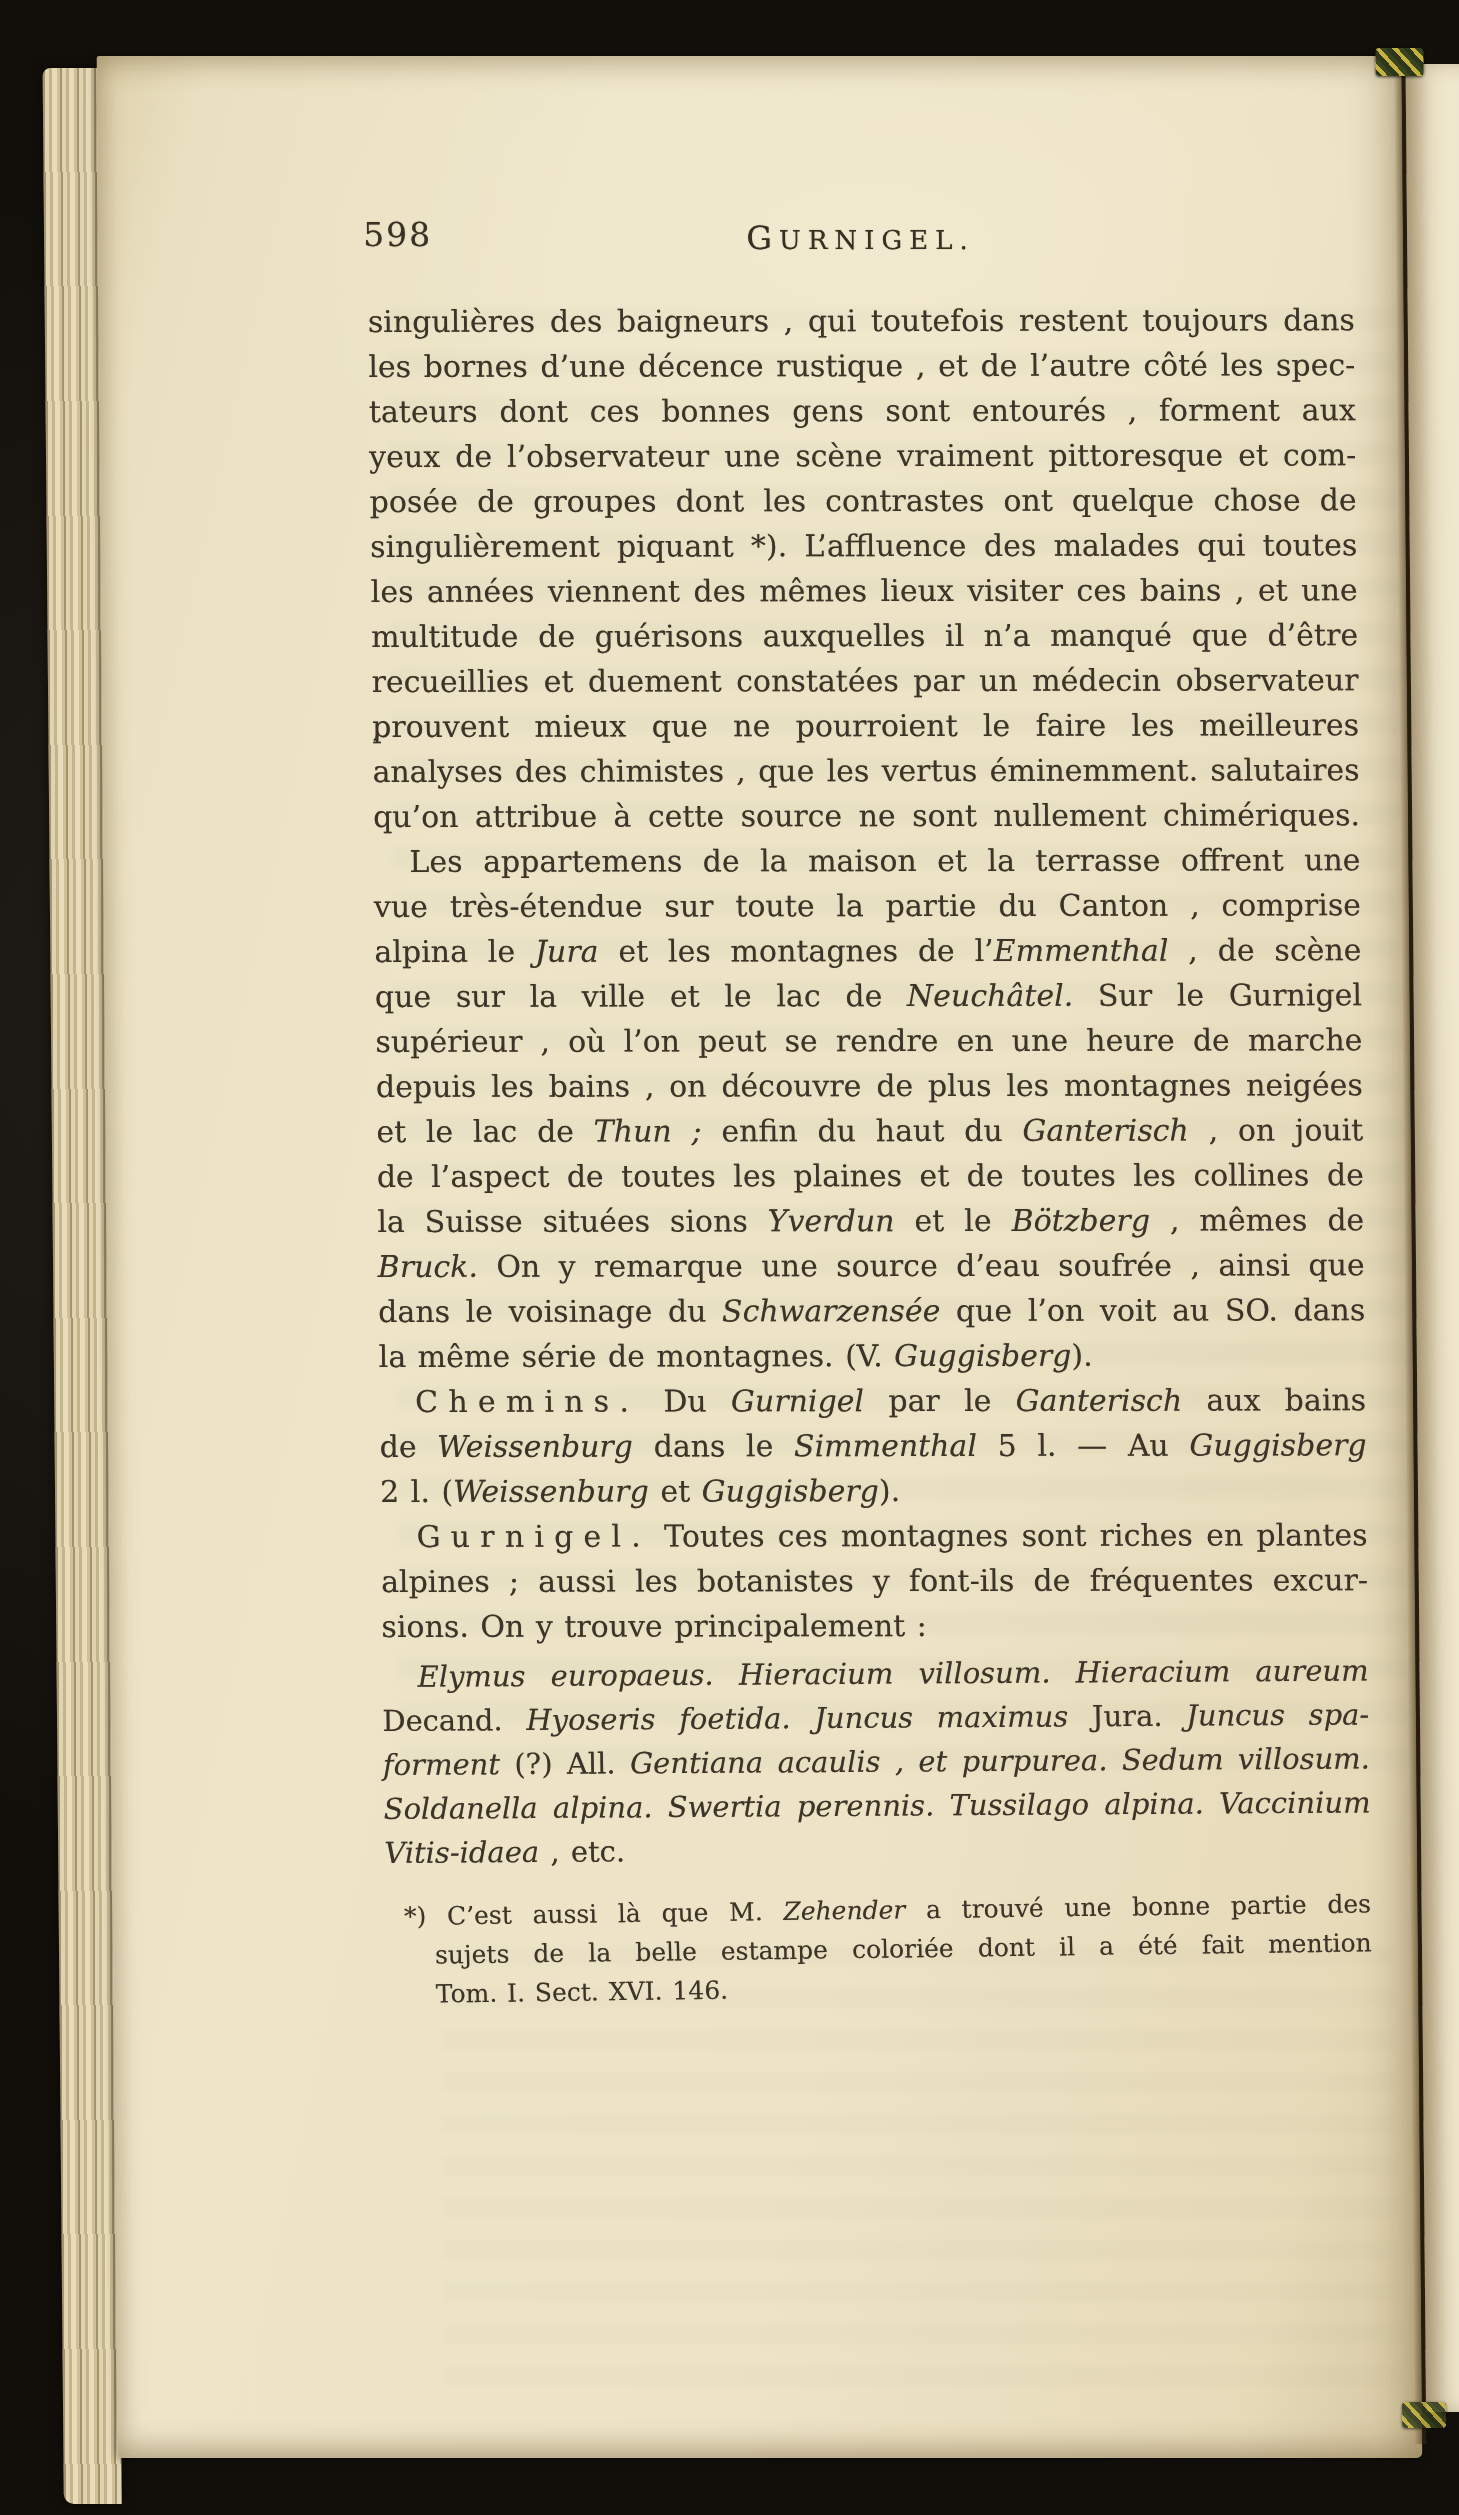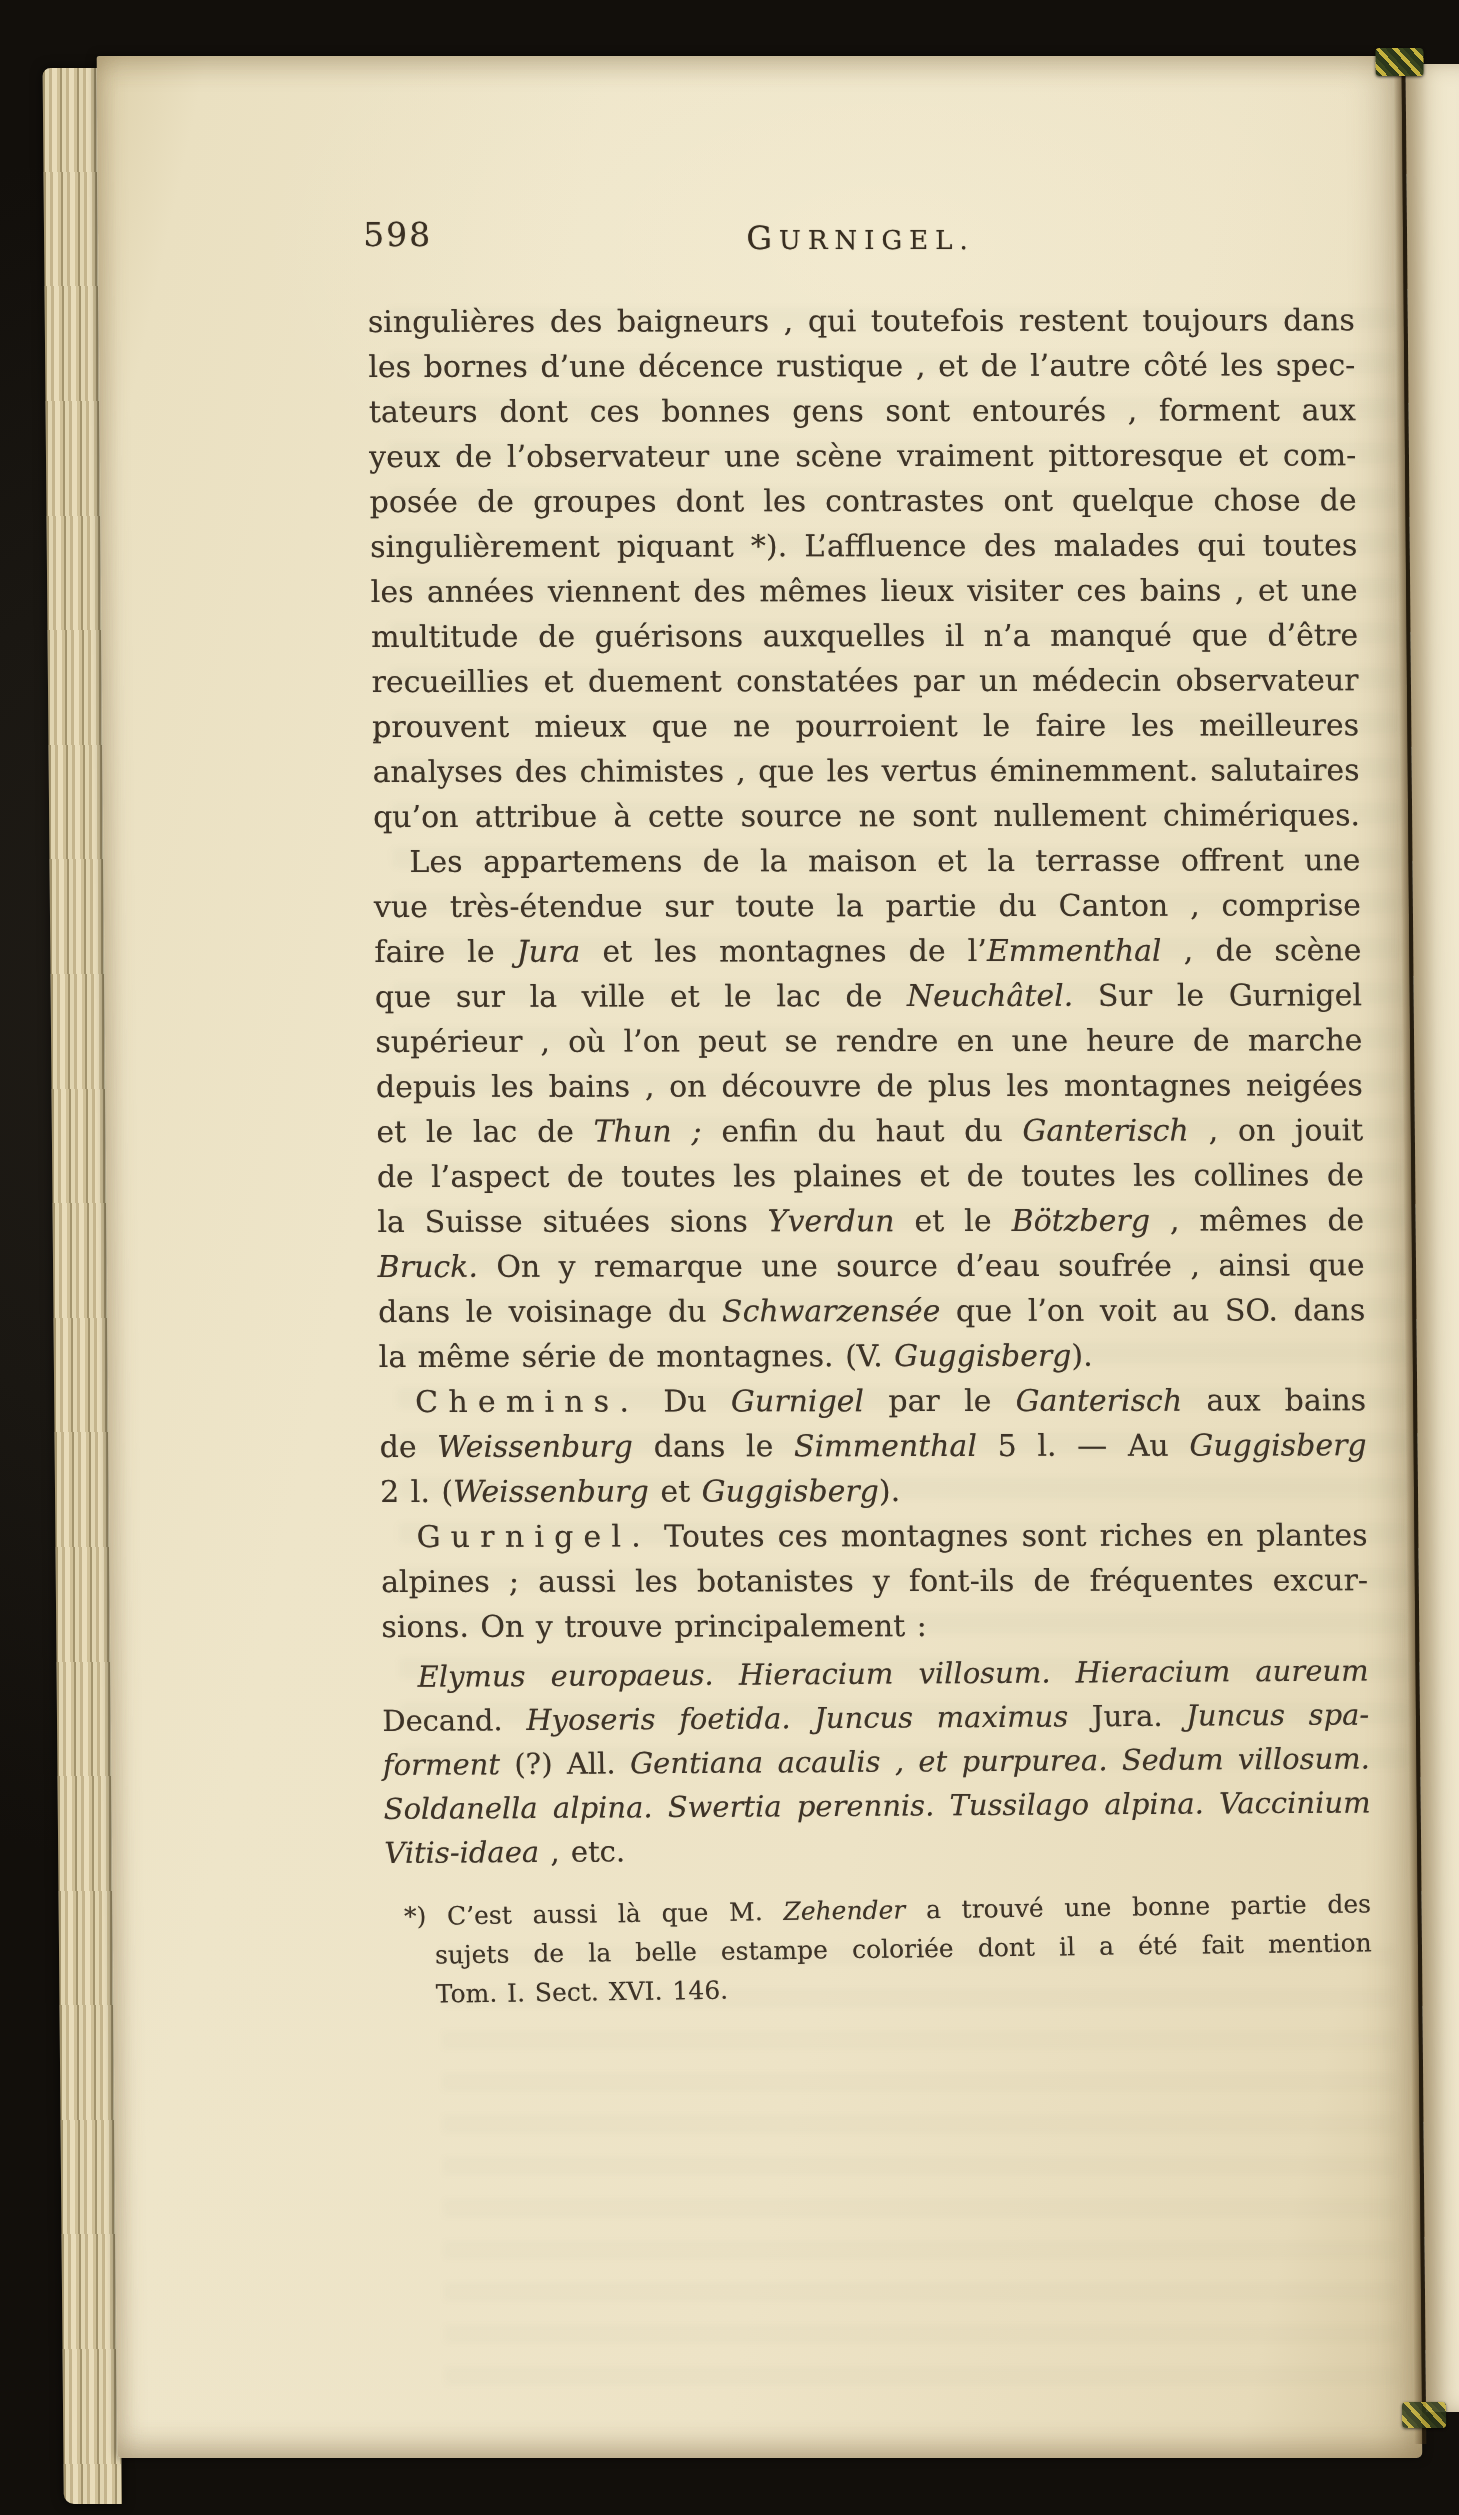--- a/index.html
+++ b/index.html
@@ -87,21 +87,21 @@
             <div class="line"><span>les années viennent des mêmes lieux visiter ces bains , et une</span></div>
             <div class="line"><span>multitude de guérisons auxquelles il n’a manqué que d’être</span></div>
             <div class="line"><span>recueillies et duement constatées par un médecin observateur ,</span></div>
             <div class="line"><span>prouvent mieux que ne pourroient le faire les meilleures</span></div>
             <div class="line"><span>analyses des chimistes , que les vertus éminemment. salutaires</span></div>
             <div class="line"><span>qu’on attribue à cette source ne sont nullement chimériques.</span></div>
           </div>
           <div class="para-body">
             <div class="line indent"><span>Les appartemens de la maison et la terrasse offrent une</span></div>
             <div class="line"><span>vue très-étendue sur toute la partie du Canton , comprise</span></div>
-            <div class="line"><span>faire le </span><span class="it">Jura</span><span> et les montagnes de l’</span><span class="it">Emmenthal</span><span> , de scène</span></div>
+            <div class="line"><span>alpina le </span><span class="it">Jura</span><span> et les montagnes de l’</span><span class="it">Emmenthal</span><span> , de scène</span></div>
             <div class="line"><span>que sur la ville et le lac de </span><span class="it">Neuchâtel.</span><span> Sur le Gurnigel</span></div>
             <div class="line"><span>supérieur , où l’on peut se rendre en une heure de marche</span></div>
             <div class="line"><span>depuis les bains , on découvre de plus les montagnes neigées</span></div>
             <div class="line"><span>et le lac de </span><span class="it">Thun ;</span><span> enfin du haut du </span><span class="it">Ganterisch</span><span> , on jouit</span></div>
             <div class="line"><span>de l’aspect de toutes les plaines et de toutes les collines de</span></div>
             <div class="line"><span>la Suisse situées sions </span><span class="it">Yverdun</span><span> et le </span><span class="it">Bötzberg</span><span> , mêmes de</span></div>
             <div class="line"><span class="it">Bruck.</span><span> On y remarque une source d’eau soufrée , ainsi que</span></div>
             <div class="line"><span>dans le voisinage du </span><span class="it">Schwarzensée</span><span> que l’on voit au SO. dans</span></div>
             <div class="line last"><span>la même série de montagnes. (V. </span><span class="it">Guggisberg</span><span>).</span></div>
           </div>

